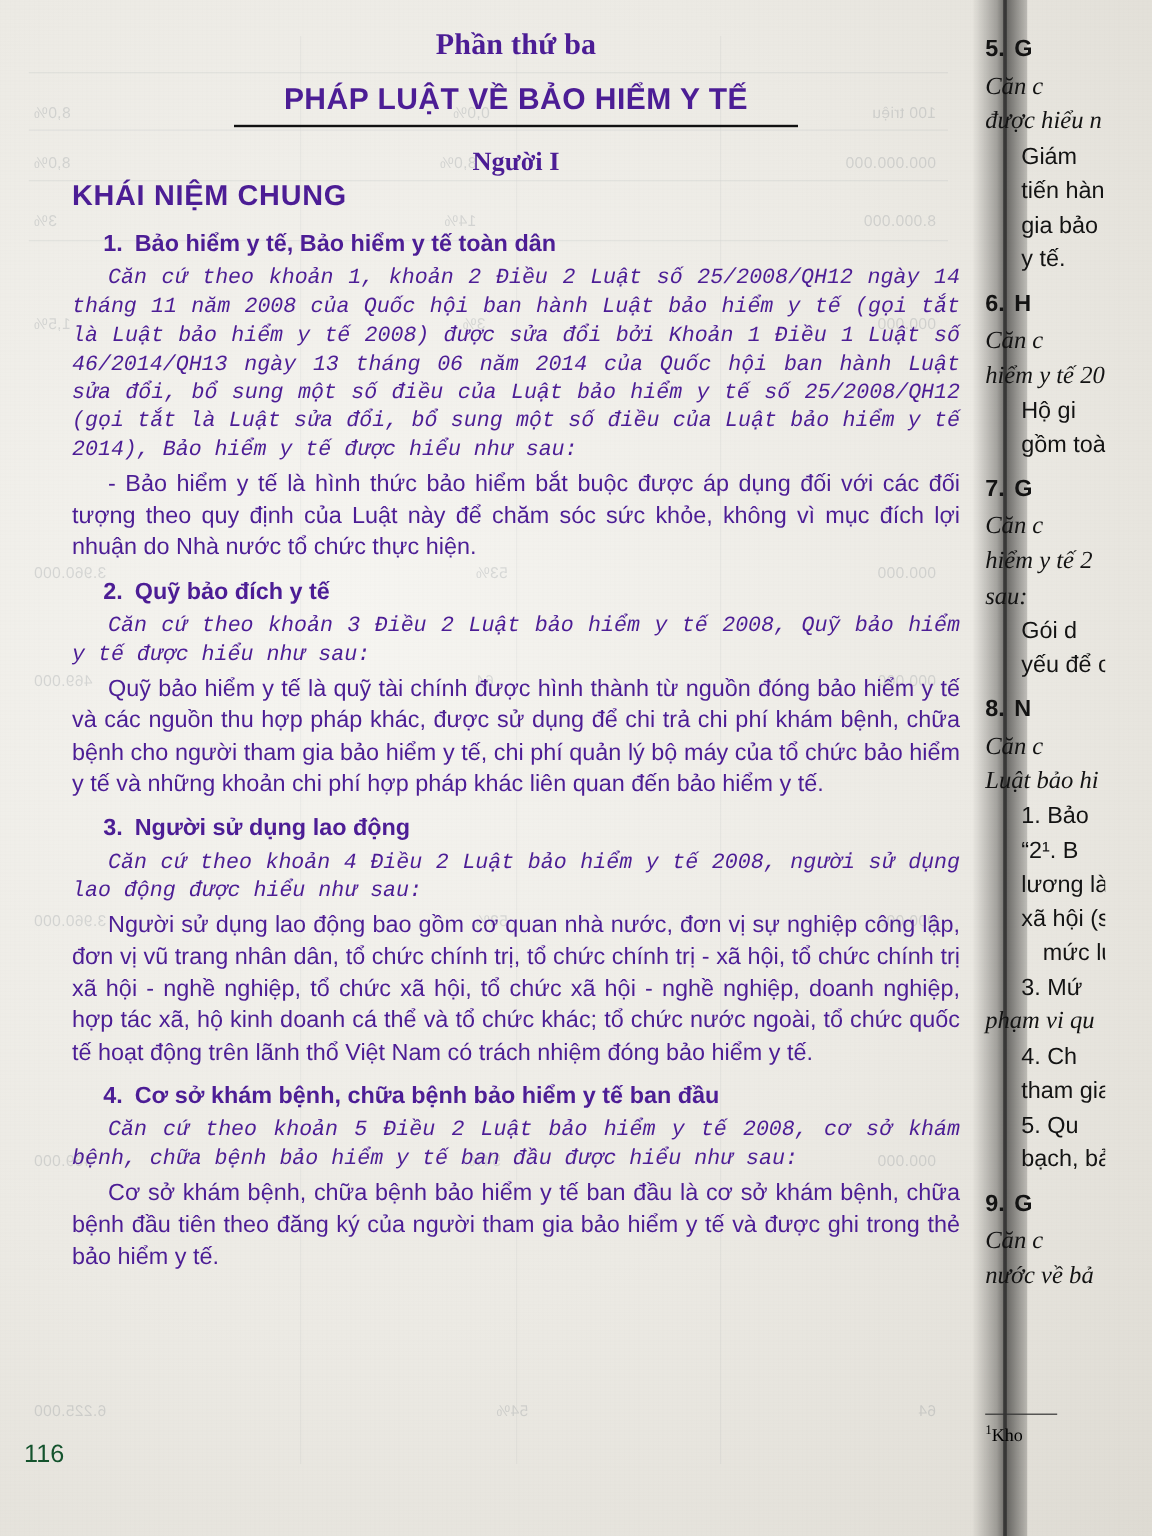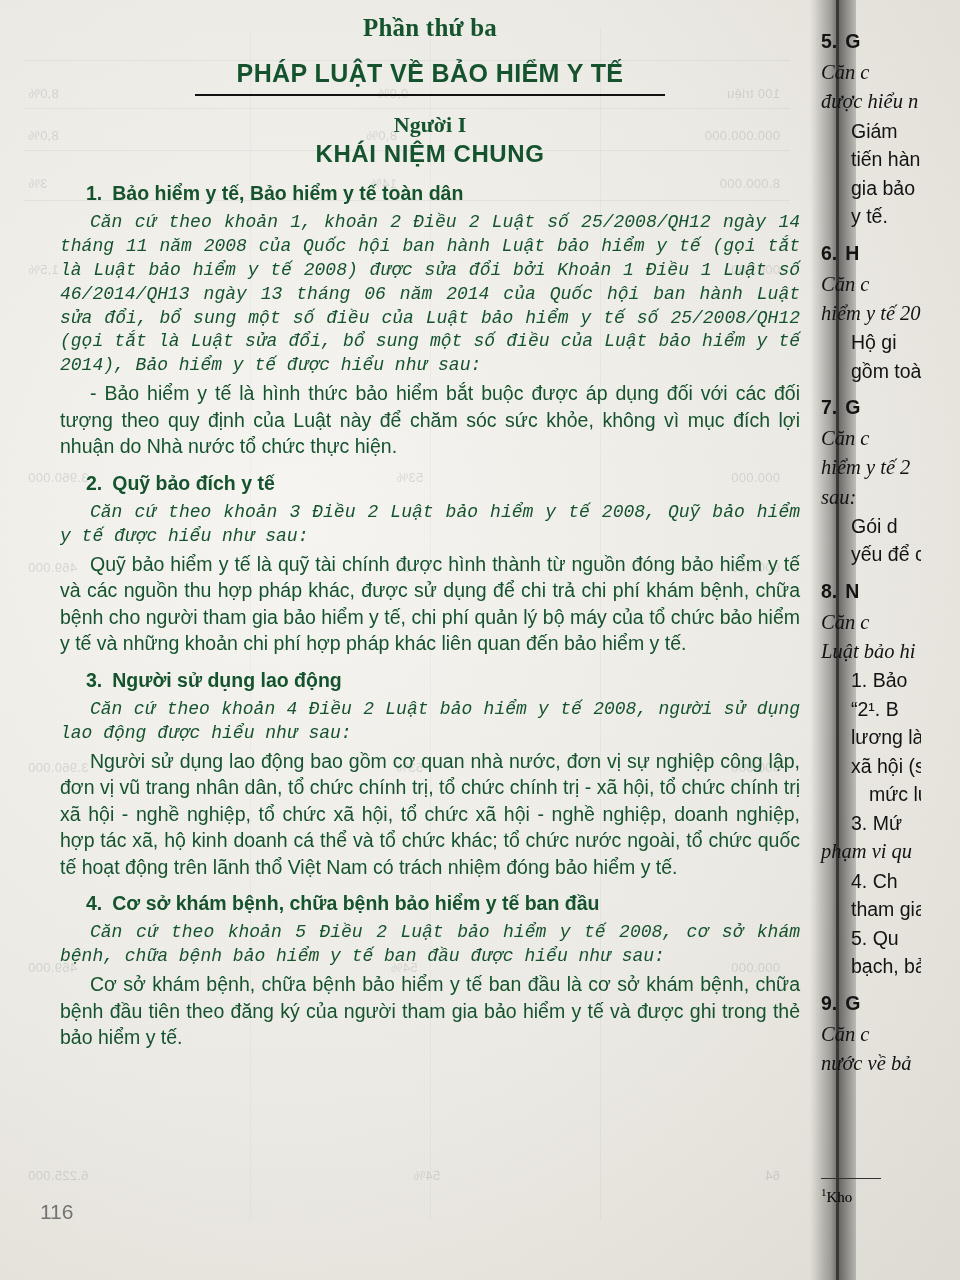--- a/index.html
+++ b/index.html
@@ -68,23 +68,23 @@
     position: absolute;
     left: 0;
     top: 0;
     width: 828px;
     height: 1280px;
     padding: 0;
   }
   .content {
     position: absolute;
     left: 60px;
-    top: 14px;
+    top: 24px;
     width: 740px;
-    color: #14532d;
+    color: #4c1d95;
   }
 
   .part-title {
     text-align: center;
     font-weight: bold;
     font-size: 25px;
     line-height: 1.15;
     margin: 0 0 2px 0;
     letter-spacing: .2px;
   }
@@ -104,21 +104,21 @@
     width: 470px;
     margin: 16px auto;
   }
   .chapter {
     text-align: center;
     font-weight: bold;
     font-size: 22px;
     margin: 12px 0 0 0;
   }
   .chapter-name {
-    text-align: center;
+    text-align: left;
     font-family: "Liberation Sans", sans-serif;
     font-weight: bold;
     font-size: 24px;
     letter-spacing: .6px;
     margin: 2px 0 14px 0;
   }
 
   .sec-head {
     font-family: "Liberation Sans", sans-serif;
     font-weight: bold;
@@ -142,25 +142,25 @@
   p.sans {
     font-family: "Liberation Sans", sans-serif;
     font-size: 19.5px;
     line-height: 1.36;
     text-align: justify;
     text-indent: 30px;
     margin: 0 0 2px 0;
   }
   .page-number {
     position: absolute;
-    left: 40px;
+    left: 20px;
     top: 1200px;
     font-family: "Liberation Sans", sans-serif;
     font-size: 21px;
-    color: #737373;
+    color: #14532d;
   }
 
   
   .gutter {
     position: absolute;
     left: 810px;
     top: 0;
     width: 46px;
     height: 1280px;
     background: linear-gradient(to right, rgba(0,0,0,0) 0%, rgba(0,0,0,.30) 45%, rgba(0,0,0,.55) 62%, rgba(0,0,0,.18) 100%);

